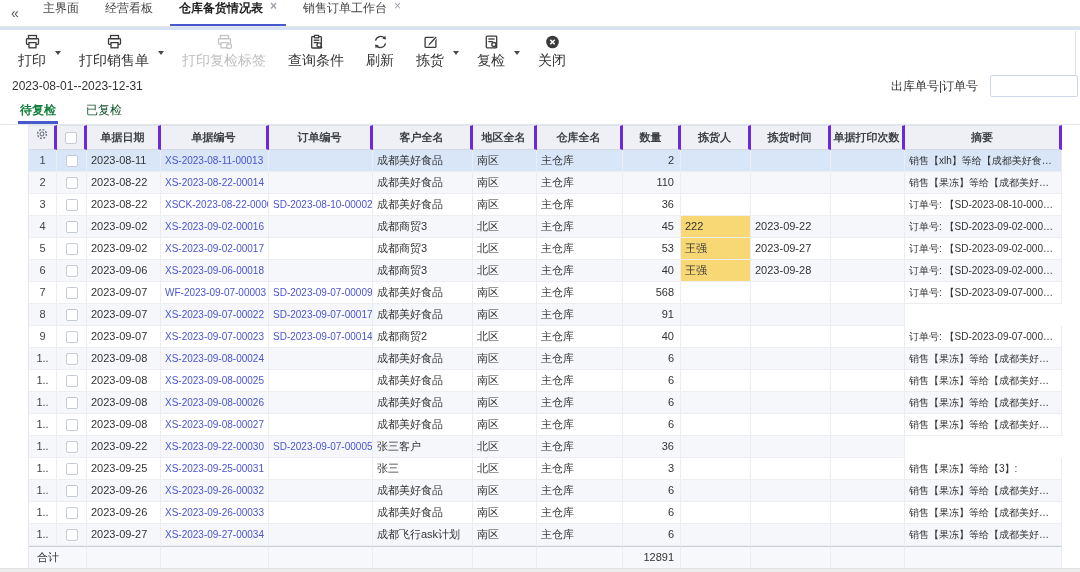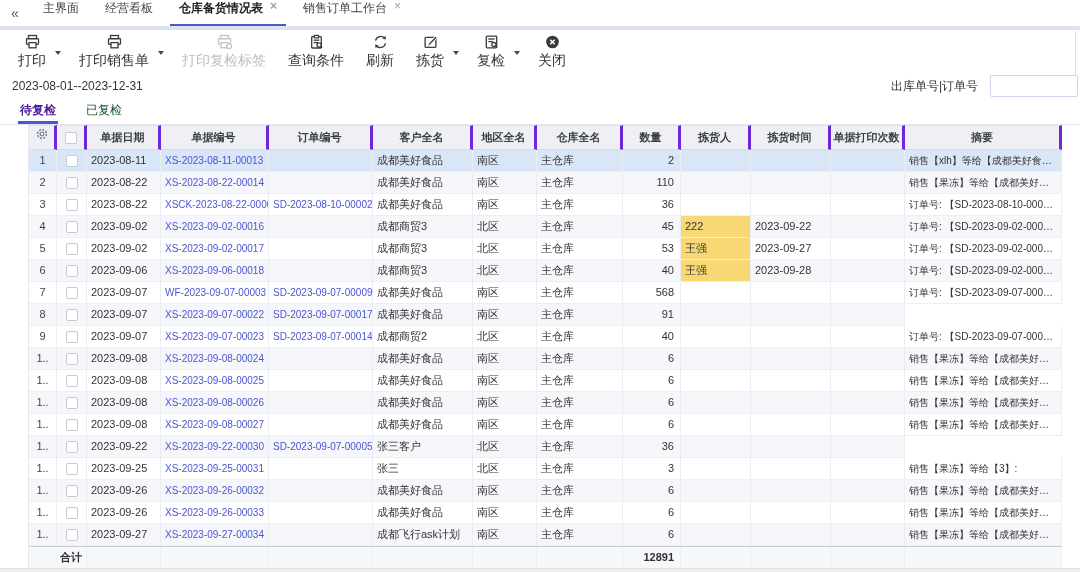--- a/index.html
+++ b/index.html
@@ -32,41 +32,41 @@
   
   .filter-row { height:26px; position:relative; }
   .daterange { position:absolute; left:12px; top:6px; color:#333; }
   .search { position:absolute; right:2px; top:2px; display:flex; align-items:center; gap:12px; }
   .search-label { color:#333; }
   .search-input { width:88px; height:22px; border:1px solid #ccd7ea; border-radius:2px; outline:none; padding:0 4px; font-size:11px; }
 
   
   .subtabs { height:26px; display:flex; gap:26px; padding-left:18px; border-bottom:1px solid #e3e6eb; }
   .subtab { padding:3px 2px 0 2px; border-bottom:3px solid transparent; color:#14532d; cursor:pointer; }
-  .subtab.active { color:#4c1d95; font-weight:bold; border-bottom-color:var(--accent); }
+  .subtab.active { color:#15803d; font-weight:bold; border-bottom-color:var(--accent); }
 
   
   .grid { margin-left:28px; width:1034px; border-left:1px solid #e4e7ed; }
   .grid-row { display:grid; grid-template-columns:28px 30px 74px 108px 104px 100px 64px 86px 58px 70px 80px 74px 1fr; }
   .cell { border-right:1px solid #ebedf2; border-bottom:1px solid #eceef2; padding:0 4px; white-space:nowrap;
           overflow:hidden; font-size:11px; line-height:21px; height:22px; }
   .ghead .cell { background:#eef0f5; border-right:3px solid #6d28d9; border-bottom:1px solid #d6dae2; border-top:1px solid #dfe3ea;
                  font-weight:bold; color:#3c3f44; text-align:center; height:25px; line-height:23px;
                  display:flex; align-items:center; justify-content:center; }
   .trow .c-num { text-align:center; color:#444; padding:0 2px; }
   .trow.alt .cell { background:#f6f7fa; }
   .trow.selected .cell { background:var(--sel); }
   .c-cb { display:flex; align-items:center; justify-content:center; }
   .checkbox { width:12px; height:12px; border:1px solid #c6cbd4; border-radius:2px; background:#fff; display:inline-block; }
   .c-doc, .c-order { color:var(--link); font-size:10px; cursor:pointer; }
   .c-qty { text-align:right; padding-right:6px; }
   .c-picker.hl { background:var(--hl) !important; }
   .c-summary { font-size:10px; text-overflow:ellipsis; }
 
-  .total .cell { background:#f7f8fb; border-top:1px solid #c8cdd6; font-weight:bold; height:23px; line-height:21px;text-align:right; }
+  .total .cell { background:#f7f8fb; border-top:1px solid #c8cdd6; font-weight:normal; height:23px; line-height:21px; }
   .t-label { grid-column:1 / 3; text-align:left; padding-left:8px; }
 
   .hscroll { position:absolute; left:0; right:0; bottom:0; height:4px; background:#ededed; border-top:1px solid #e2e2e2; }
 
   .icon-stroke { stroke:#3a3a3a; fill:none; stroke-width:1.3; }
   .disabled .icon-stroke { stroke:#c4c4c4; }
 </style>
 </head>
 <body>
 

